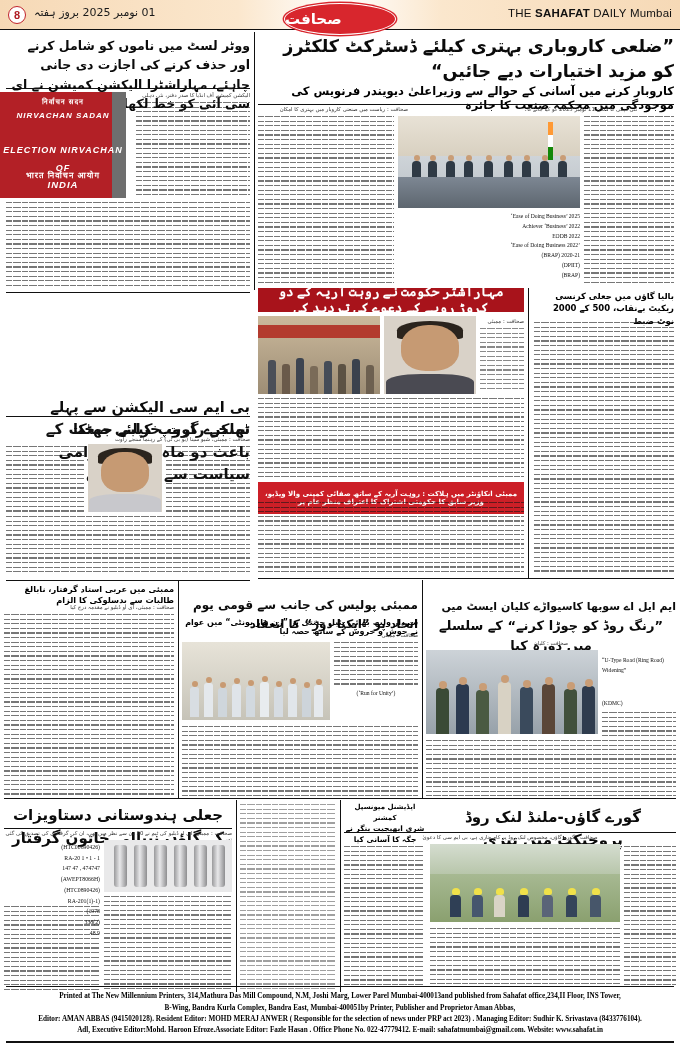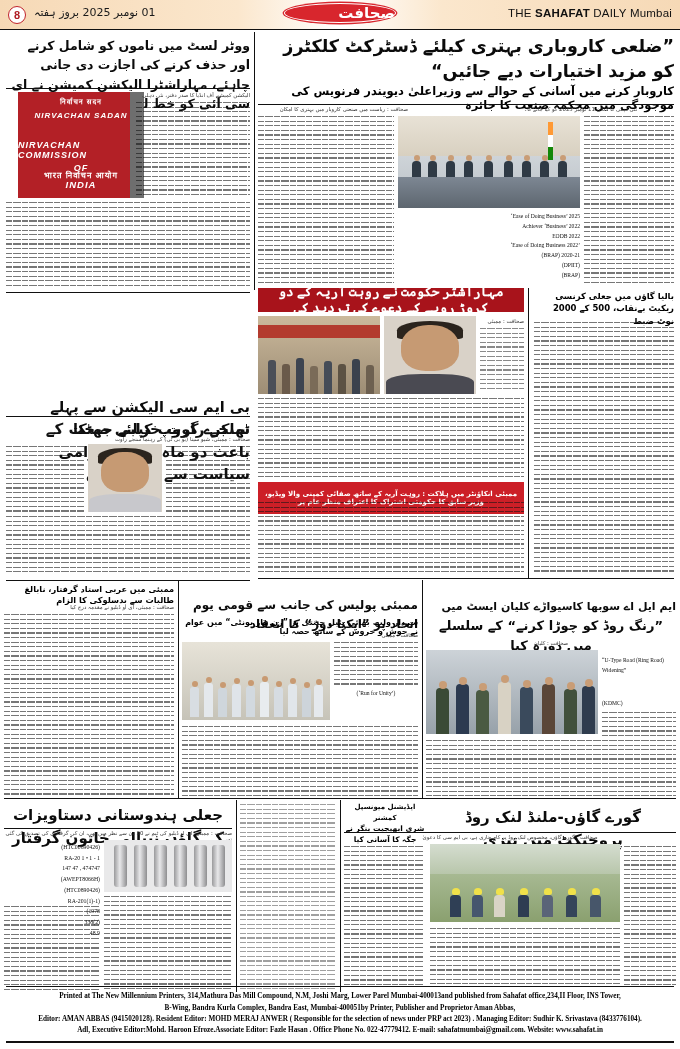--- a/index.html
+++ b/index.html
@@ -27,24 +27,24 @@
     display:flex; align-items:center; justify-content:center;
     font-family:"Liberation Sans", sans-serif;
   }
   .masthead-date{
     position:absolute; left:34px; top:6px;
     font-size:11px; color:#1a1a1a; direction:rtl;
     font-family:"DejaVu Sans", sans-serif;
   }
   .logo-oval{
     position:absolute; left:50%; top:3px; transform:translateX(-50%);
-    width:112px; height:20px; border-radius:50%/50%;
+    width:112px; height:32px; border-radius:50%/50%;
     background:#d8262d; border:1.4px solid #fff;
     box-shadow:0 0 0 1.4px #d8262d;
-    display:flex; align-items:center; justify-content:flex-end;
+    display:flex; align-items:center; justify-content:flex-start;
   }
   .logo-oval span{
     color:#fff; font-size:15px; font-weight:bold;
     font-family:"DejaVu Sans", sans-serif; letter-spacing:.5px;
   }
   .masthead-right{
     position:absolute; right:8px; top:7px;
     font-size:11.5px; color:#111;
     font-family:"Liberation Sans", sans-serif; letter-spacing:.2px;
   }
@@ -163,26 +163,26 @@
       <span>THE </span><b>SAHAFAT</b><span> DAILY Mumbai</span>
     </div>
   </div>
 
   <div class="vrule" style="left:254px; top:32px; height:258px;"></div>
 
   <div class="urdu hl" style="position:absolute; left:6px; top:36px; width:244px; font-size:12.5px;">ووٹر لسٹ میں ناموں کو شامل کرنے اور حذف کرنے کی اجازت دی جانی چاہئے، مہاراشٹرا الیکشن کمیشن نے ای سی آئی کو خط لکھا</div>
 
   <div class="hrule" style="left:6px; top:88px; width:244px;"></div>
 
-  <div class="eci-sign" style="left:18px; top:92px; width:126px; height:106px;">
+  <div class="eci-sign" style="left:0; top:92px; width:126px; height:106px;">
     <div class="eci-side"></div>
     <div class="bar" style="top:4px;  height:10px; font-size:7px;">निर्वाचन सदन</div>
     <div class="bar" style="top:18px; height:11px; font-size:8px; font-style:italic;">NIRVACHAN SADAN</div>
     <div class="bar" style="top:33px; height:11px; font-size:8px;margin-top:44px;">भारत निर्वाचन आयोग</div>
-    <div class="bar" style="top:52px; height:12px; font-size:9px; font-style:italic;">NIRVACHAN COMMISSION</div>
+    <div class="bar" style="top:52px; height:12px; font-size:9px; font-style:italic;">ELECTION NIRVACHAN</div>
     <div class="bar" style="top:70px; height:11px; font-size:9px; font-style:italic;">OF</div>
     <div class="bar" style="top:86px; height:12px; font-size:9.5px; font-style:italic;">INDIA</div>
   </div>
 
   <div class="byline" style="position:absolute; left:136px; top:92px; width:114px;">الیکشن کمیشن آف انڈیا کا صدر دفتر، نئی دہلی</div>
   <div class="copy dense" style="position:absolute; left:136px; top:102px; width:114px; height:96px;"></div>
 
   <div class="copy dense" style="position:absolute; left:6px; top:202px; width:244px; height:86px;"></div>
 
   <div class="hrule" style="left:6px; top:292px; width:244px;"></div>

